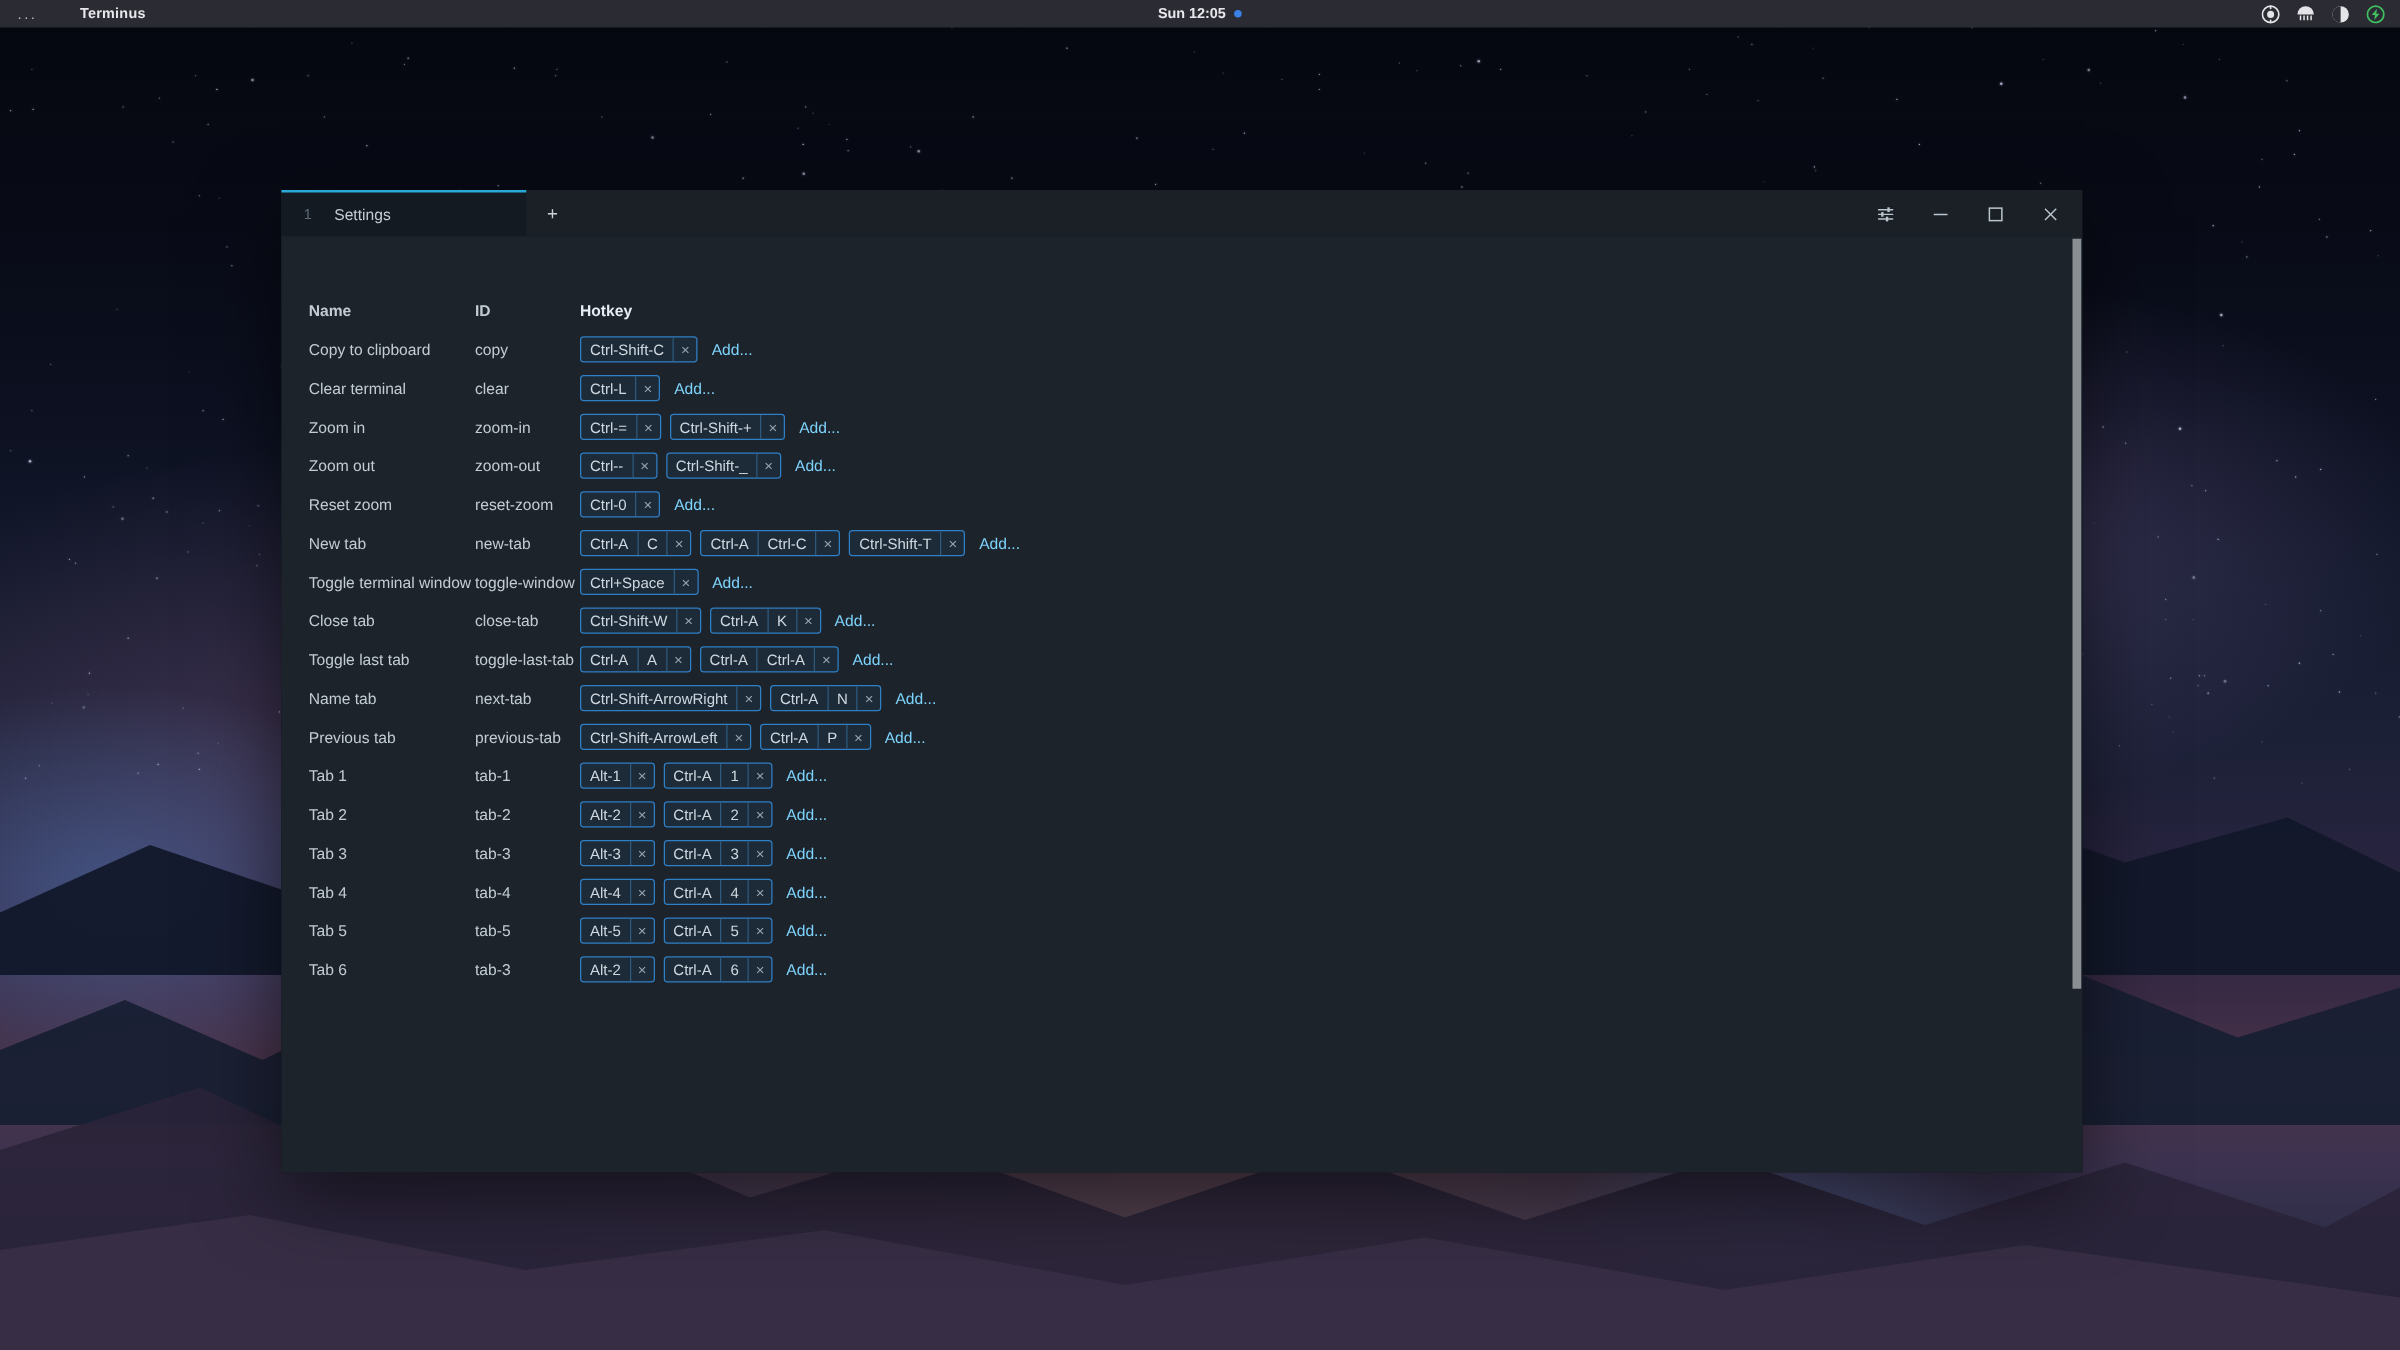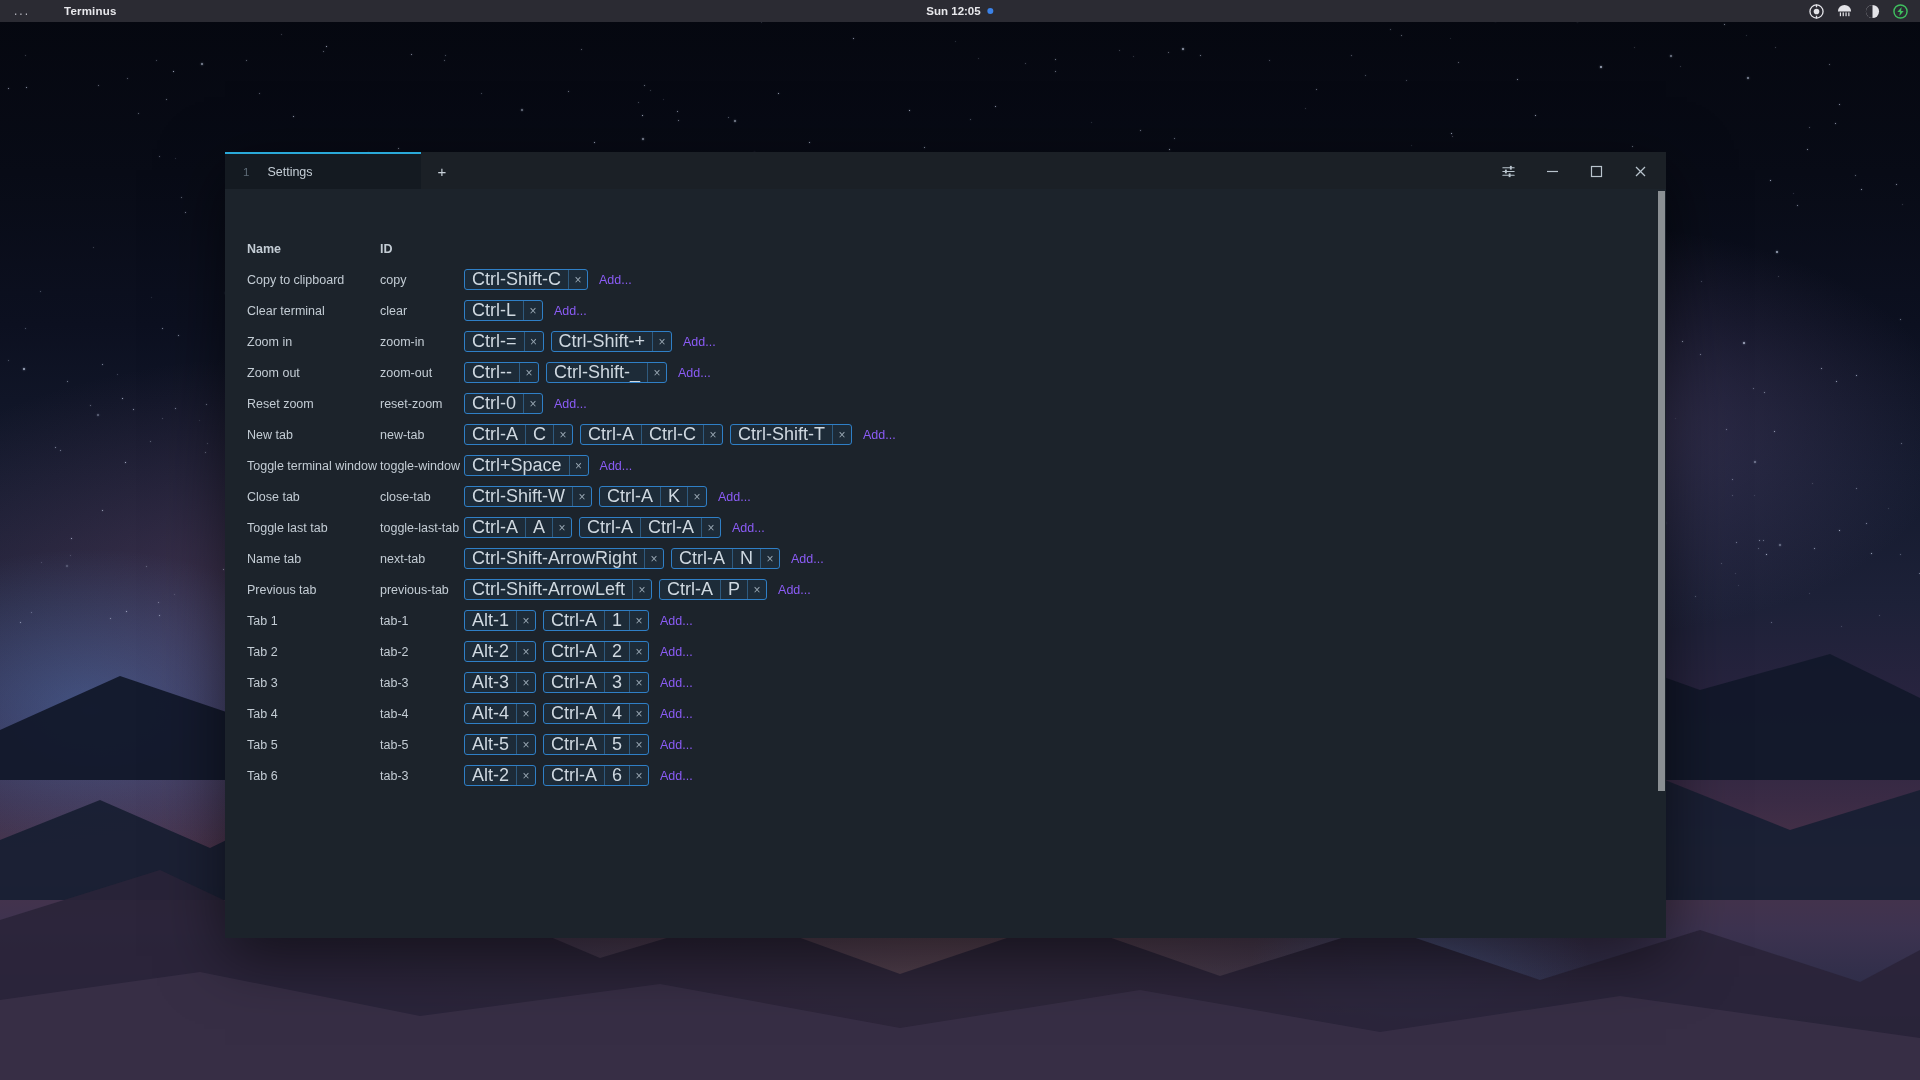--- a/index.html
+++ b/index.html
@@ -166,33 +166,33 @@
     border:1px solid #2f7fc6;
     border-radius:3px;
     background:#1d2b38;
     height:21px;
     overflow:hidden;
   }
   .chip .seg {
     display:flex; align-items:center;
     padding:0 7px;
     color:#cfd8e0;
-    font-size:18px;
+    font-size:12px;
     white-space:nowrap;
     text-align:center;
   }
   .chip .seg + .seg { border-left:1px solid #2f5a7e; }
   .chip .x {
     display:flex; align-items:center; justify-content:center;
     width:19px;
     border-left:1px solid #2f5a7e;
     color:#97a5b1;
     font-size:12px;
   }
-  .addbtn { color:#8b5cf6; font-size:12.5px; padding-left:4px; white-space:nowrap; }
+  .addbtn { color:#7dd3fc; font-size:12.5px; padding-left:4px; white-space:nowrap; }
 
   
   #wscroll {
     position:absolute; right:0; top:0; width:9px; height:100%;
     background:transparent;
   }
   #wscroll .thumb {
     position:absolute; top:2px; left:1px;
     width:7px; height:600px;
     background:#8a8f93;
@@ -732,20 +732,21 @@
   </div>
 
   <div id="wbody">
 
 
     <div id="content">
       <div id="table">
         <div class="trow">
           <div class="c-name th">Name</div>
           <div class="c-id th">ID</div>
+          <div class="c-key th">Hotkey</div>
         </div>
       <div class="trow">
             <div class="c-name">Copy to clipboard</div>
             <div class="c-id">copy</div>
             <div class="c-key">
               <span class="chip">
                 <span class="seg">Ctrl-Shift-C</span>
                 <span class="x">×</span>
               </span>
               <span class="addbtn">Add...</span>

